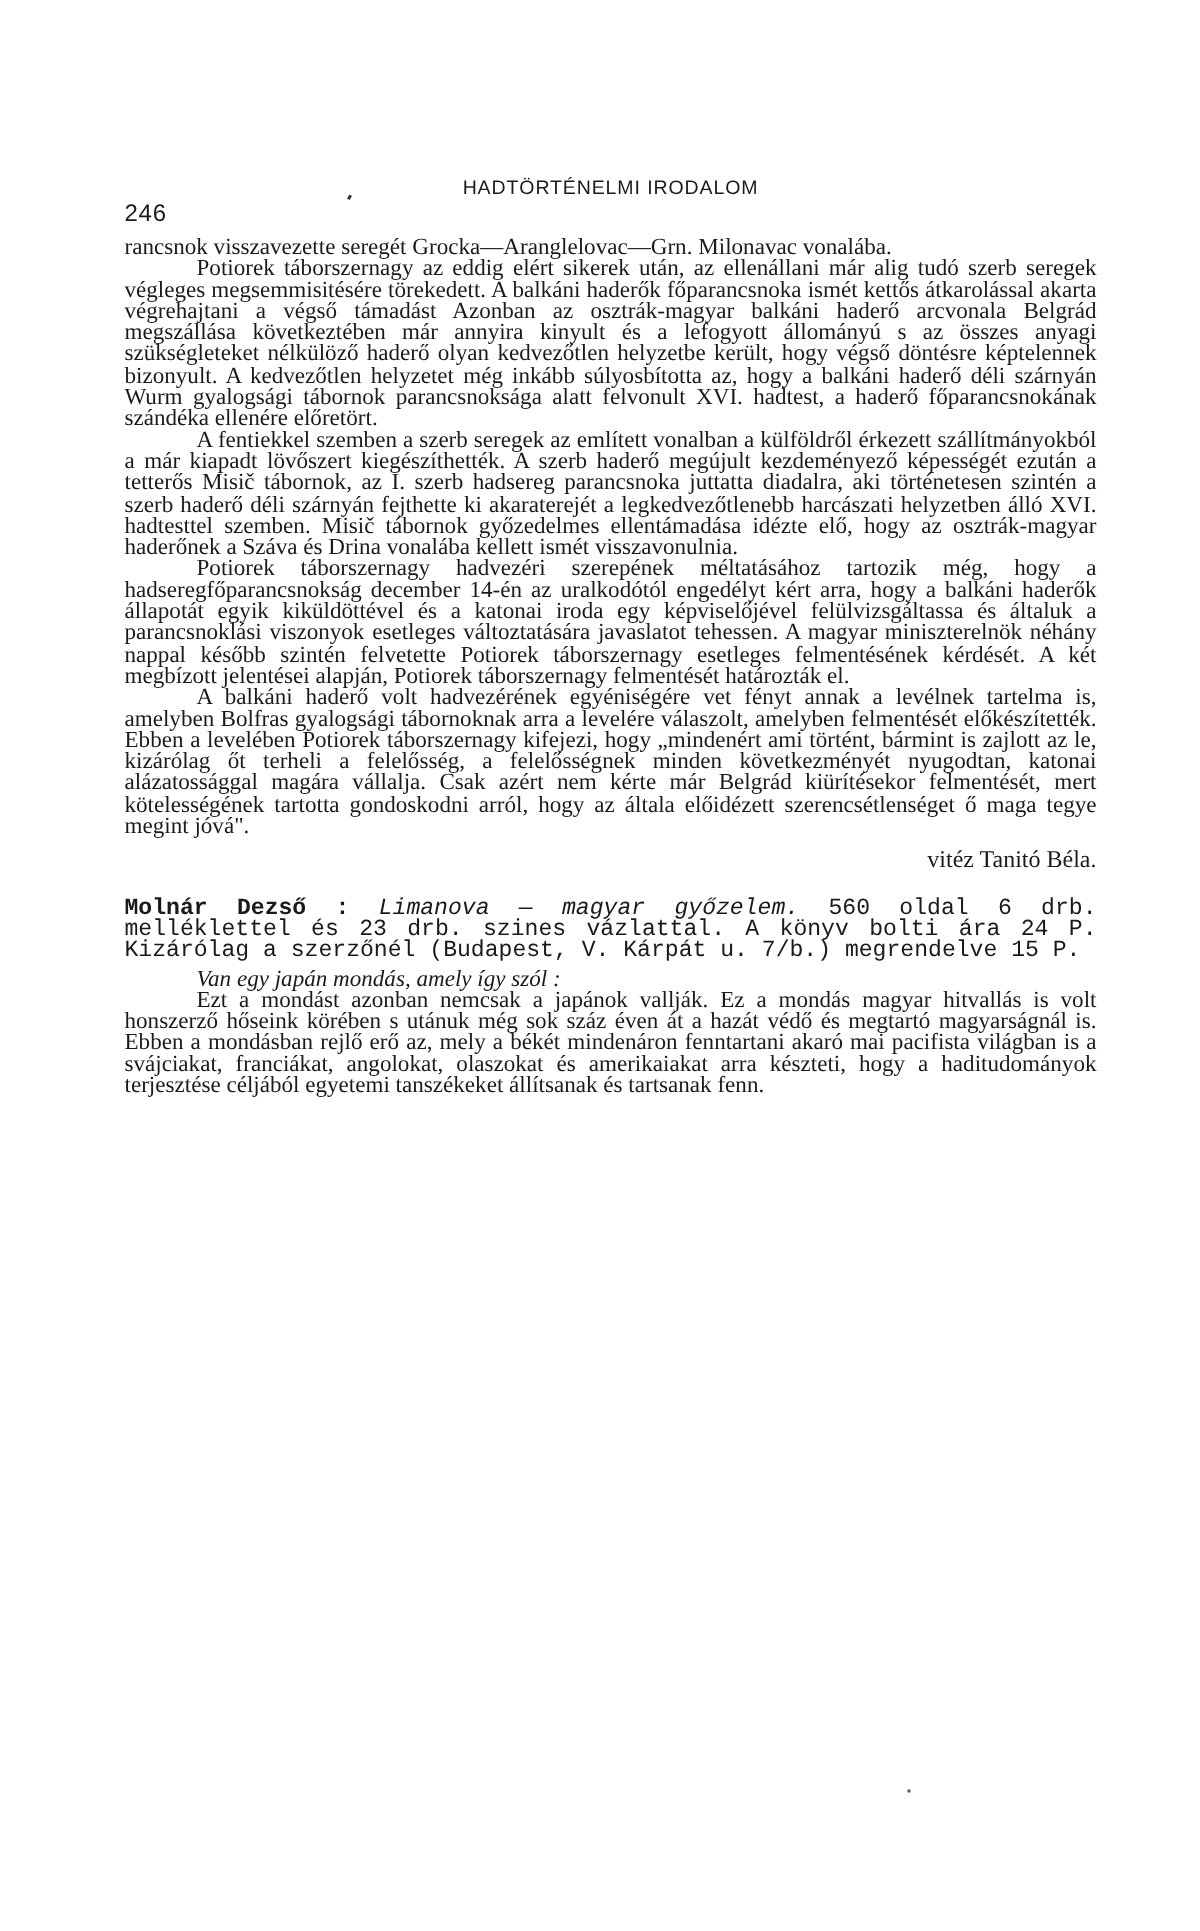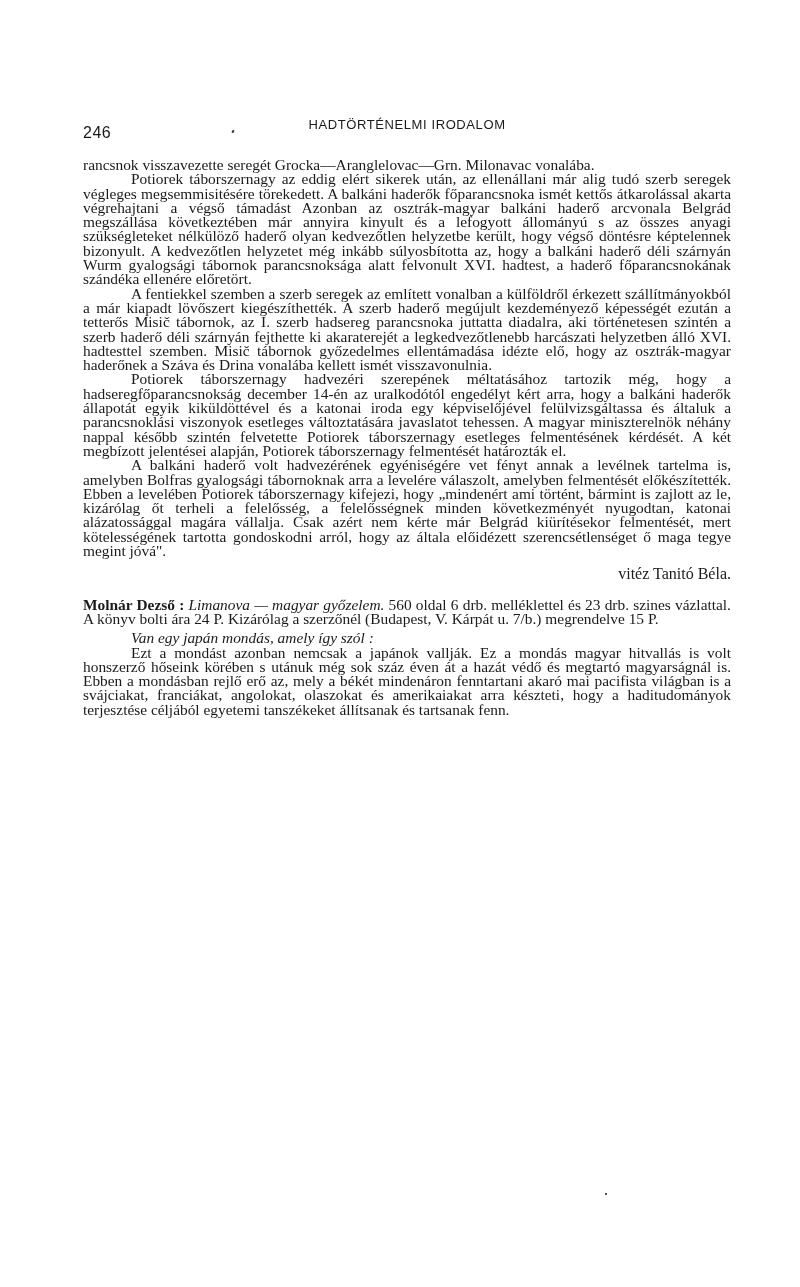--- a/index.html
+++ b/index.html
@@ -1,25 +1,25 @@
 <!DOCTYPE html>
 <html><head>
 <meta charset="utf-8">
 <style>
   html, body { margin: 0; padding: 0; background: #ffffff; }
   body { width: 800px; height: 1287px; position: relative; overflow: hidden; color: #1a1a1a; }
   .page { position: absolute; left: 83px; top: 112px; width: 648px; }
   .running-head { position: relative; height: 26px; font-family: "Liberation Sans", sans-serif; }
-  .page-number { position: absolute; left: 0; top: 12px; font-size: 16px; letter-spacing: 0.5px; }
+  .page-number { position: absolute; left: 0; top: 22px; font-size: 16px; letter-spacing: 0.5px; }
   .running-title { position: absolute; left: 0; right: 0; top: 5px; text-align: center; font-size: 13px; letter-spacing: 0.6px; }
   .body-text { margin-top: 20px; font-family: "Liberation Serif", serif; font-size: 15.4px; line-height: 14.3px; text-align: justify; }
   .body-text p { margin: 0; }
   .indent { text-indent: 48px; }
   .sig { text-align: right; margin-top: 9px !important; font-size: 16px; }
-  .review { margin-top: 16px !important; }
+  .review { margin-top: 16px !important; font-family: Liberation Mono, monospace; }
   .author { font-weight: bold; }
   .book-title { font-style: italic; }
   .gap-small { margin-top: 5px !important; font-style: italic; }
   .stray-mark { position: absolute; left: 232px; top: 130px; width: 2px; height: 3px; background: #333; transform: rotate(30deg); }
   .stray-dot { position: absolute; left: 605px; top: 1193px; width: 2px; height: 2px; background: #555; }
 </style>
 </head>
 <body>
 
 <div class="stray-mark"></div>

